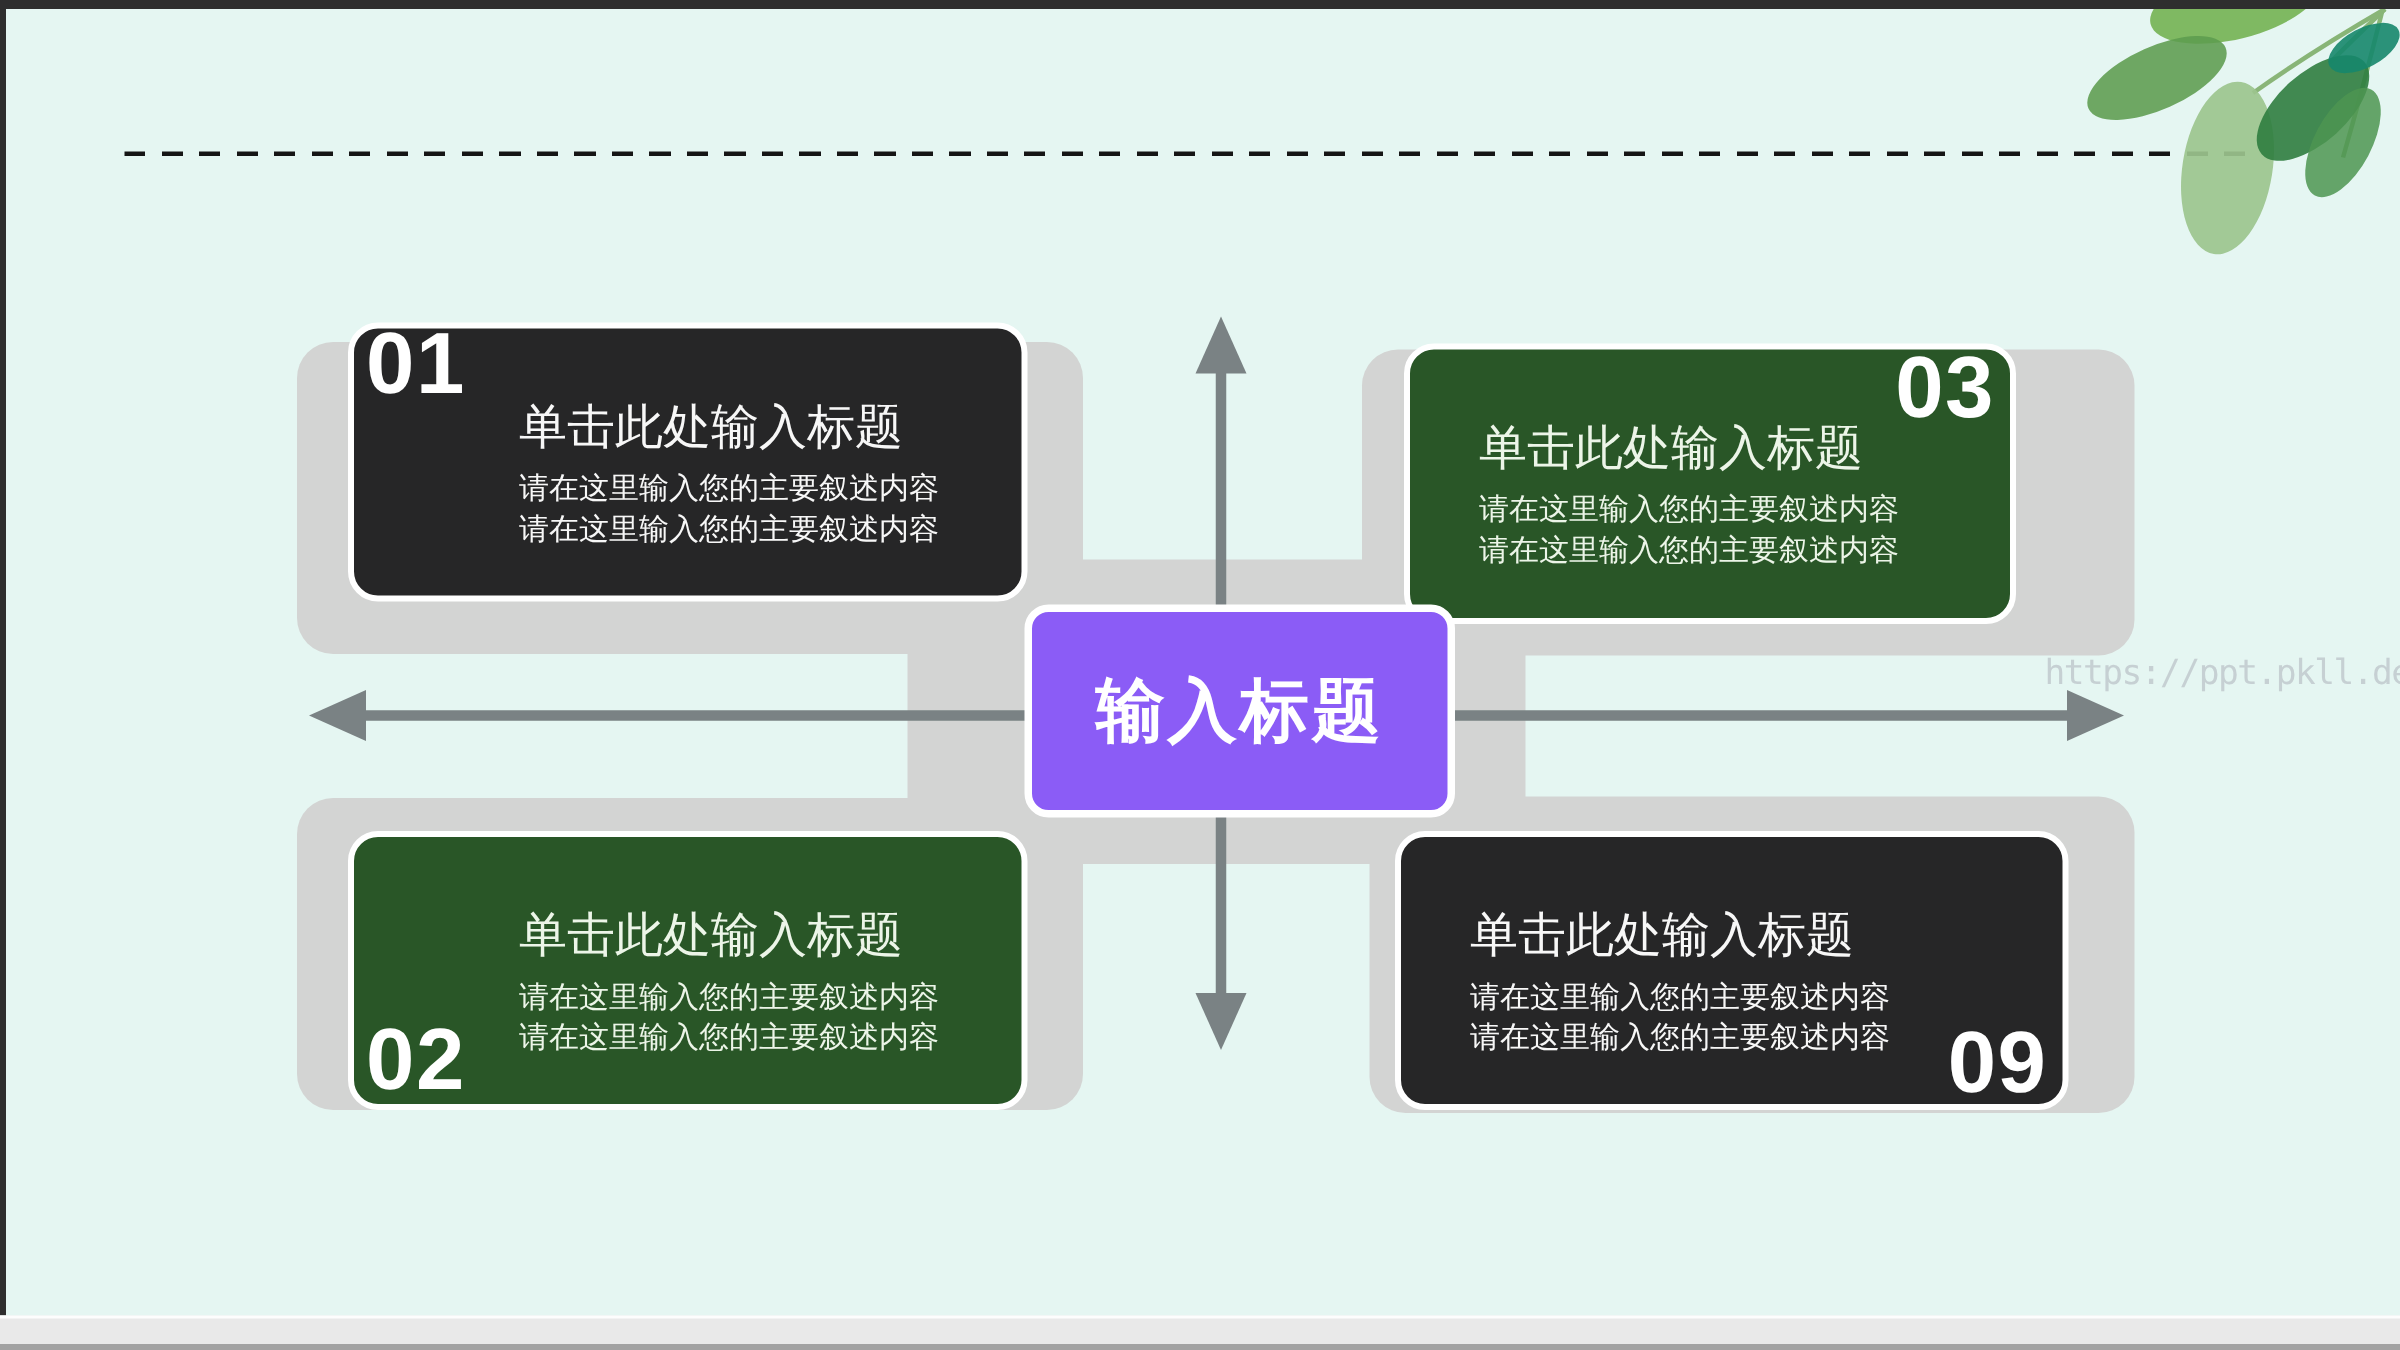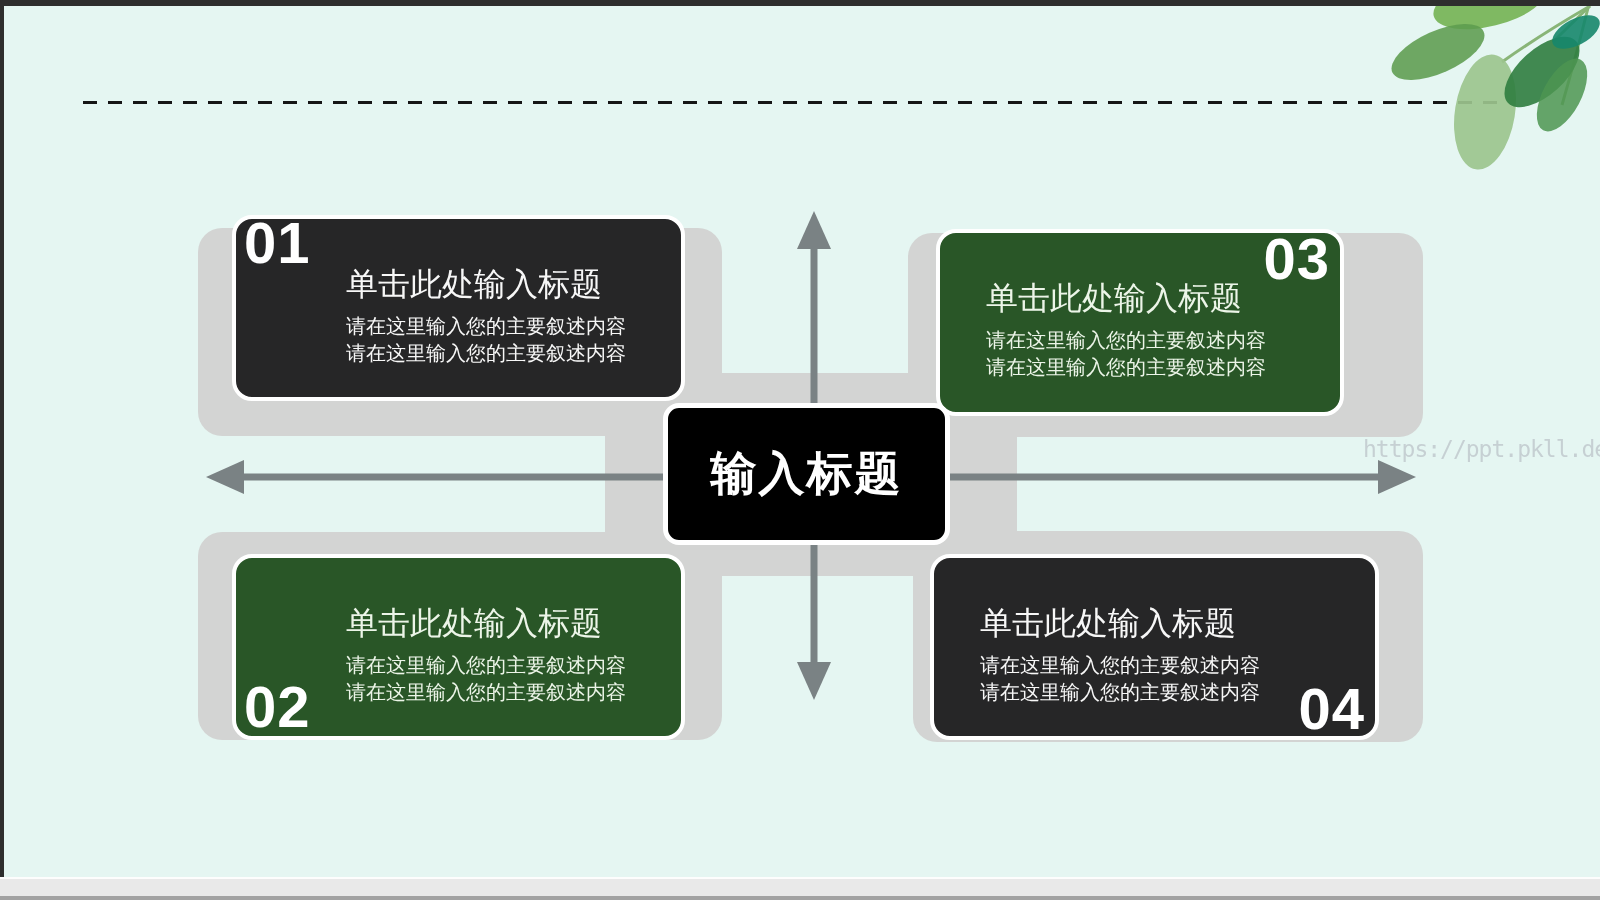--- a/index.html
+++ b/index.html
@@ -46,22 +46,22 @@
   .num.br{bottom:0px;right:10px;}
   .tblock{position:absolute;top:44px;}
   .tblock.offset-left{left:110px;}
   .tblock.offset-right{left:46px;}
   .card .title{font-size:32px;margin:0 0 6px 0;}
   .card .line{font-size:20px;line-height:1.35;}
   .card.dark .title,.card.dark .line{color:#f7f7f7;}
   .card.green .title,.card.green .line{color:#ecf5e8;}
 
   
-  .center-box{position:absolute;left:663px;top:403px;width:277px;height:132px;
-    background:#000000;border:5px solid #ffffff;border-radius:16px;z-index:5;
+  .center-box{position:absolute;left:683px;top:403px;width:277px;height:132px;
+    background:#8b5cf6;border:5px solid #ffffff;border-radius:16px;z-index:5;
     display:flex;align-items:center;justify-content:center;}
   .center-box .label{font-size:46px;font-weight:bold;color:#ffffff;letter-spacing:2px;}
 
   
   .watermark{position:absolute;left:1363px;top:436px;font-family:"DejaVu Sans Mono","Liberation Mono",monospace;
     font-size:23px;color:#c6d0d3;z-index:6;letter-spacing:-1px;}
 
   
   .leaves{position:absolute;left:1390px;top:0;width:210px;height:170px;z-index:22;pointer-events:none;}
 </style>
@@ -108,21 +108,21 @@
   <div class="card green" id="card-02">
     <div class="num bl">02</div>
     <div class="tblock offset-left">
       <div class="title">单击此处输入标题</div>
       <div class="line">请在这里输入您的主要叙述内容</div>
       <div class="line">请在这里输入您的主要叙述内容</div>
     </div>
   </div>
 
   <div class="card dark" id="card-04">
-    <div class="num br">04</div>
+    <div class="num br">09</div>
     <div class="tblock offset-right">
       <div class="title">单击此处输入标题</div>
       <div class="line">请在这里输入您的主要叙述内容</div>
       <div class="line">请在这里输入您的主要叙述内容</div>
     </div>
   </div>
 
   <div class="center-box">
     <span class="label">输入标题</span>
   </div>

